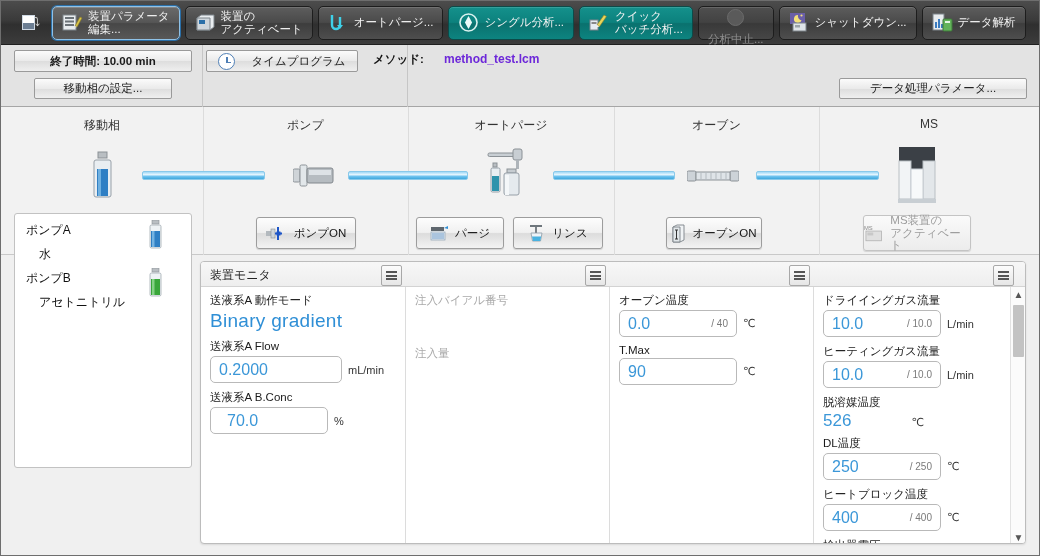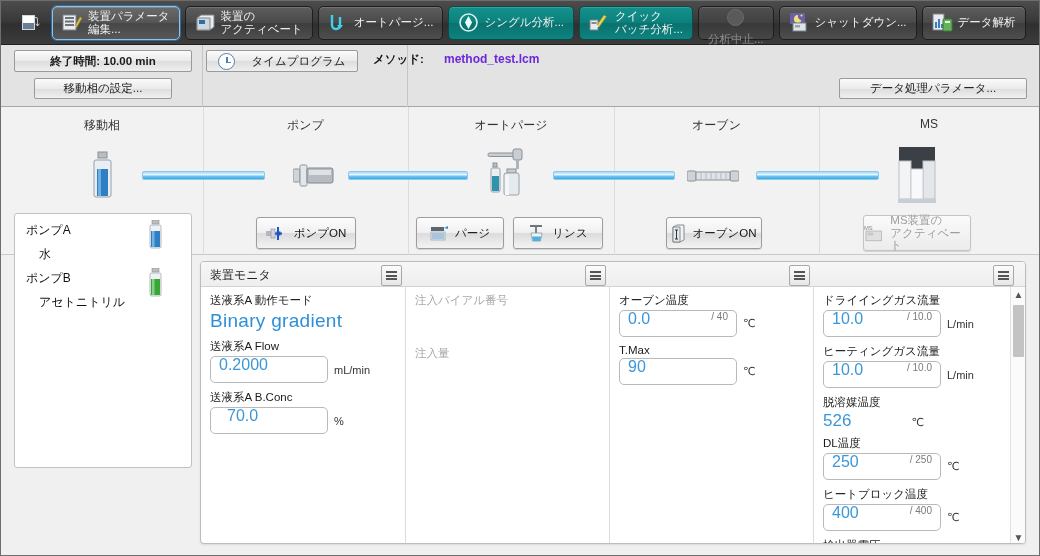--- a/index.html
+++ b/index.html
@@ -89,21 +89,21 @@
     background-size:100% 3.6px;background-repeat:no-repeat;
     background-position:0 0,0 3.6px,0 7.2px;}
   .mon-col{position:absolute;top:25px;height:258px;box-sizing:border-box;
     border-right:1px solid #dcdcdc;padding:6px 9px 0 9px;overflow:hidden;}
   .mon-col:last-child{border-right:none;}
   .flabel{font-size:11.5px;color:#1a1a1a;margin:0 0 2px 0;}
   .flabel.dim{color:#a9a9a9;}
   .fbig{font-size:19px;color:#2f8fd6;letter-spacing:.3px;margin:2px 0 7px 0;}
   .frow{display:flex;align-items:center;gap:6px;margin-bottom:7px;}
   .fbox{box-sizing:border-box;border:1px solid #b9b9b9;border-radius:5px;background:#fff;
-    height:27px;display:flex;padding:0 8px;}
+    height:27px;display:flex;align-items:center;padding:0 8px;}
   .fval{font-size:16px;color:#3b97d8;line-height:1;}
   .fmax{font-size:10px;color:#7a7a7a;margin-left:auto;padding-left:8px;}
   .funit{font-size:11px;color:#333;}
   .fplain{display:flex;align-items:baseline;gap:60px;margin-bottom:7px;}
   .fplain .fval{font-size:17px;}
   .sb{position:absolute;right:0;top:25px;width:15px;height:258px;background:#fbfbfb;
     border-left:1px solid #e2e2e2;box-sizing:border-box;}
   .sb .arw{position:absolute;left:0;width:15px;height:15px;color:#555;font-size:10px;
     display:flex;align-items:center;justify-content:center;cursor:default;}
   .sb .thumb{position:absolute;left:2px;top:18px;width:11px;height:52px;background:#c3c3c3;
@@ -389,21 +389,21 @@
       </div>
     <div class="gridbtn" style="left:792px;">
         <i></i>
       </div>
 
     <div class="mon-col" id="col0" style="left:0;width:205px;">
         <div class="flabel">送液系A 動作モード</div>
         <div class="fbig">Binary gradient</div>
         <div class="flabel">送液系A Flow</div>
         <div class="frow">
-          <div class="fbox" style="width: 118px;">
+          <div class="fbox" style="width: 132px;">
             <span class="fval">0.2000</span>
           </div>
           <span class="funit">mL/min</span>
         </div>
         <div class="flabel">送液系A B.Conc</div>
         <div class="frow">
           <div class="fbox" style="width: 118px; padding-left: 16px;">
             <span class="fval">70.0</span>
           </div>
           <span class="funit">%</span>

